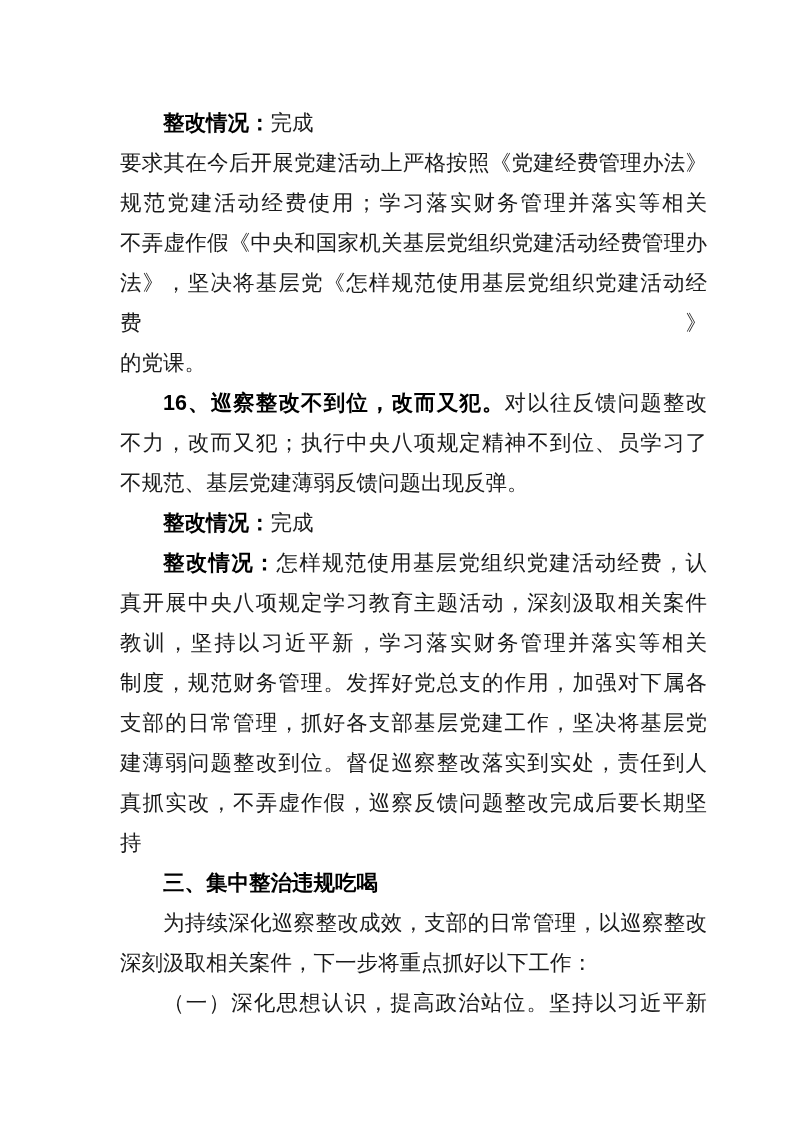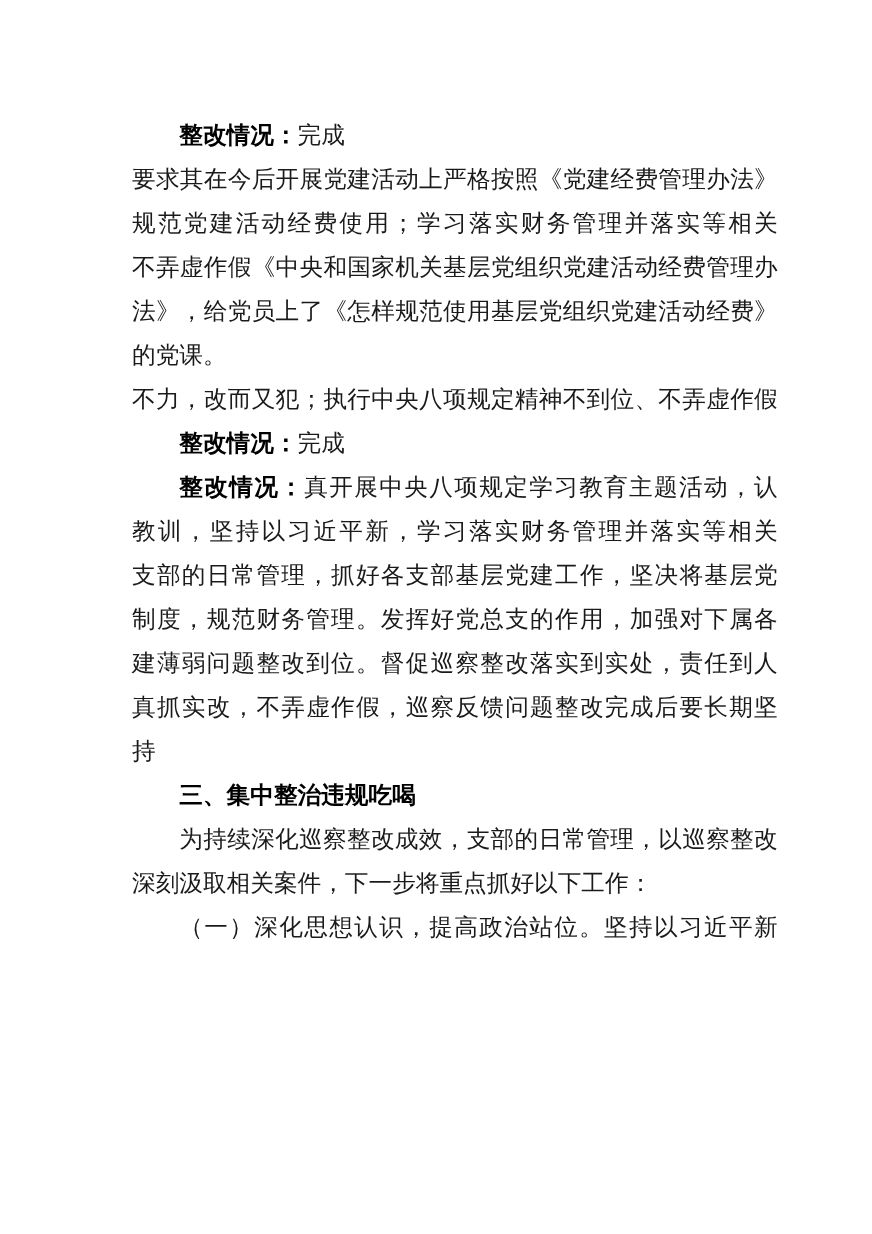--- a/index.html
+++ b/index.html
@@ -53,34 +53,37 @@
 
 <div class="page">
   <div class="content" id="document-body">
       <div class="paragraph">
         <div class="line indent"><span class="seg-bold">整改情况：</span><span class="seg-regular">完成</span></div>
       </div>
       <div class="paragraph">
         <div class="line fill"><span class="seg-regular">要求其在今后开展党建活动上严格按照《党建经费管理办法》</span></div>
         <div class="line fill"><span class="seg-regular">规范党建活动经费使用；学习落实财务管理并落实等相关</span></div>
         <div class="line fill"><span class="seg-regular">不弄虚作假《中央和国家机关基层党组织党建活动经费管理办</span></div>
-        <div class="line fill"><span class="seg-regular">法》，给党员上了《怎样规范使用基层党组织党建活动经费》</span></div>
+        <div class="line fill"><span class="seg-regular">法》，坚决将基层党《怎样规范使用基层党组织党建活动经费》</span></div>
         <div class="line"><span class="seg-regular">的党课。</span></div>
       </div>
       <div class="paragraph">
-        <div class="line fill"><span class="seg-regular">不力，改而又犯；执行中央八项规定精神不到位、不弄虚作假</span></div>
+        <div class="line indent fill"><span class="seg-bold">16、巡察整改不到位，改而又犯。</span><span class="seg-regular">对以往反馈问题整改</span></div>
+        <div class="line fill"><span class="seg-regular">不力，改而又犯；执行中央八项规定精神不到位、员学习了</span></div>
+        <div class="line"><span class="seg-regular">不规范、基层党建薄弱反馈问题出现反弹。</span></div>
       </div>
       <div class="paragraph">
         <div class="line indent"><span class="seg-bold">整改情况：</span><span class="seg-regular">完成</span></div>
       </div>
       <div class="paragraph">
-        <div class="line indent fill"><span class="seg-bold">整改情况：</span><span class="seg-regular">真开展中央八项规定学习教育主题活动，认</span></div>
+        <div class="line indent fill"><span class="seg-bold">整改情况：</span><span class="seg-regular">怎样规范使用基层党组织党建活动经费，认</span></div>
+        <div class="line fill"><span class="seg-regular">真开展中央八项规定学习教育主题活动，深刻汲取相关案件</span></div>
         <div class="line fill"><span class="seg-regular">教训，坚持以习近平新，学习落实财务管理并落实等相关</span></div>
+        <div class="line fill"><span class="seg-regular">制度，规范财务管理。发挥好党总支的作用，加强对下属各</span></div>
         <div class="line fill"><span class="seg-regular">支部的日常管理，抓好各支部基层党建工作，坚决将基层党</span></div>
-        <div class="line fill"><span class="seg-regular">制度，规范财务管理。发挥好党总支的作用，加强对下属各</span></div>
         <div class="line fill"><span class="seg-regular">建薄弱问题整改到位。督促巡察整改落实到实处，责任到人</span></div>
         <div class="line fill"><span class="seg-regular">真抓实改，不弄虚作假，巡察反馈问题整改完成后要长期坚</span></div>
         <div class="line"><span class="seg-regular">持</span></div>
       </div>
       <div class="paragraph">
         <div class="line indent"><span class="seg-bold">三、集中整治违规吃喝</span></div>
       </div>
       <div class="paragraph">
         <div class="line indent fill"><span class="seg-regular">为持续深化巡察整改成效，支部的日常管理，以巡察整改</span></div>
         <div class="line"><span class="seg-regular">深刻汲取相关案件，下一步将重点抓好以下工作：</span></div>

